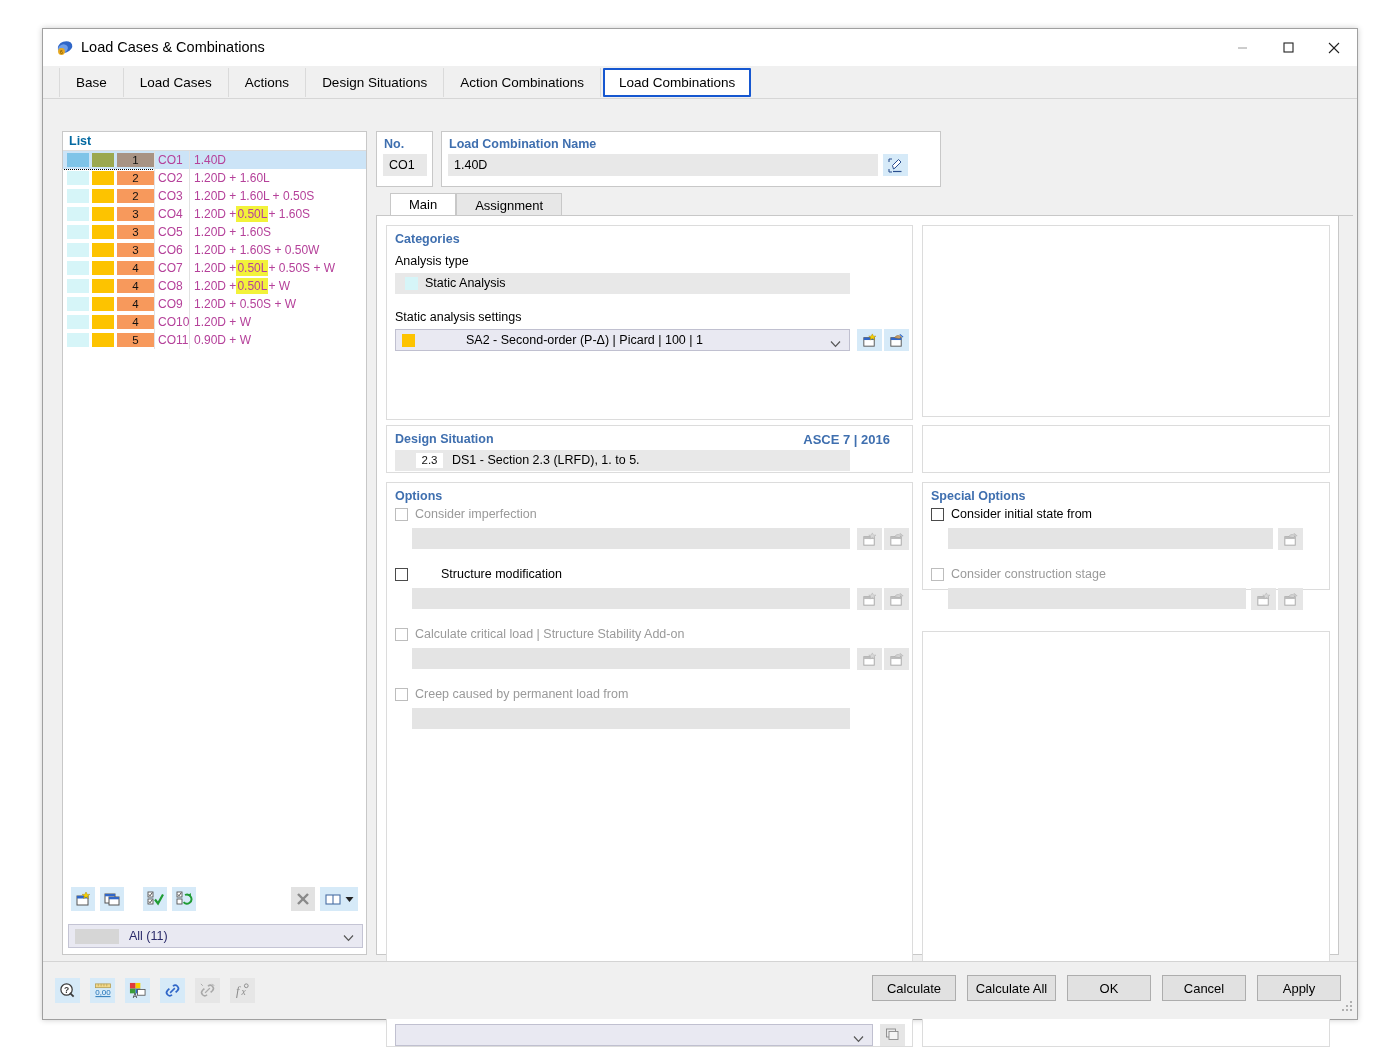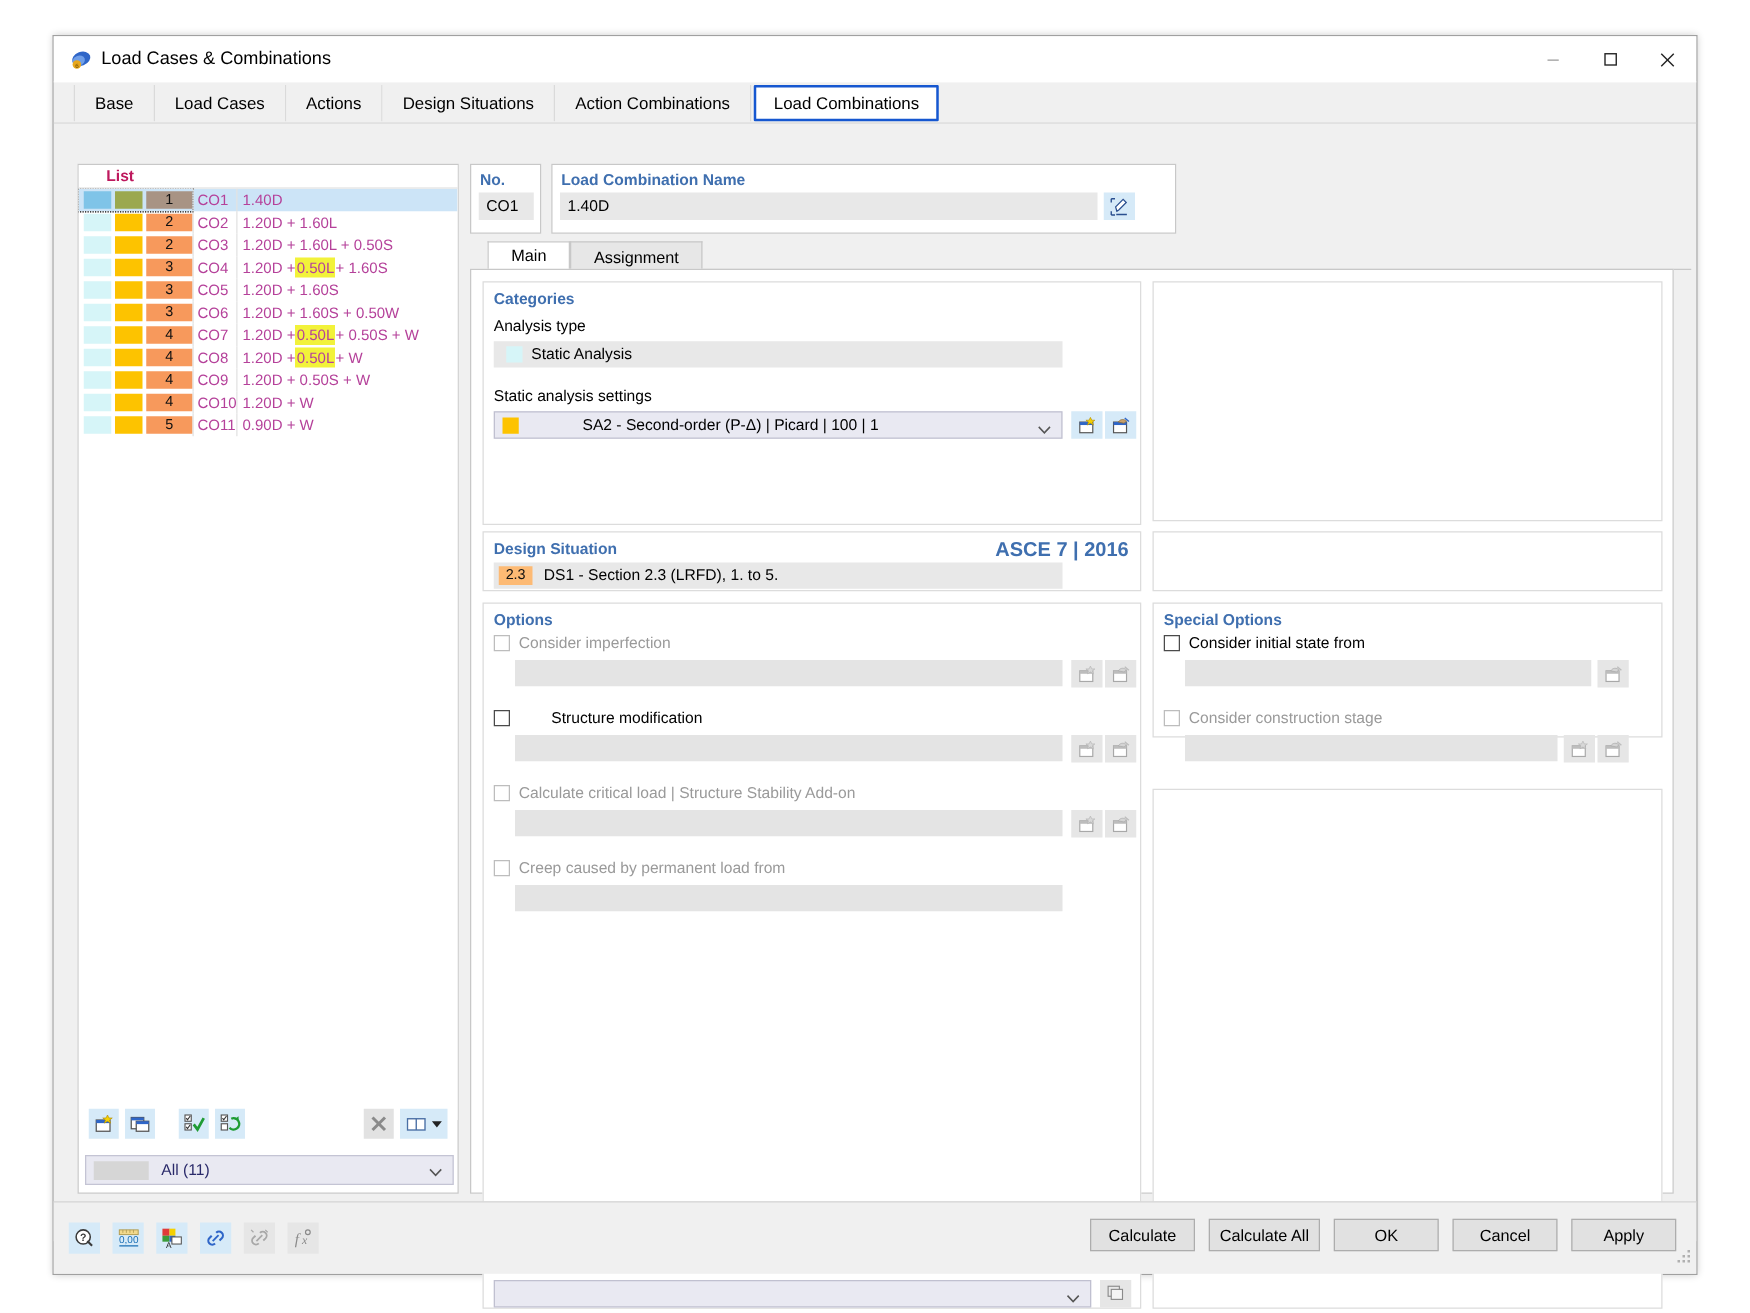--- a/index.html
+++ b/index.html
@@ -93,22 +93,22 @@
     position: absolute; left: 19px; top: 32px;
     width: 305px; height: 824px;
     background: #ffffff;
     border: 1px solid #c8c8c8;
   }
   .list-header {
     position: absolute; left: 0; top: 0;
     width: 100%; height: 19px;
     background: #ffffff;
     border-bottom: 1px solid #dcdcdc;
-    font-size: 12.5px; font-weight: bold; color: #be185d;
-    padding-left: 22px; line-height: 18px;
+    font-size: 12.5px; font-weight: bold; color: #0369a1;
+    padding-left: 6px; line-height: 18px;
   }
   .list-body {
     position: absolute; left: 0; top: 19px;
     width: 100%; height: 745px;
     overflow: hidden;
     background: #ffffff;
   }
   .lrow {
     position: relative;
     height: 18px;
@@ -256,22 +256,22 @@
   .gbox {
     position: absolute;
     background: #ffffff;
     border: 1px solid #dcdcdc;
   }
   .gtitle {
     position: absolute; left: 8px; top: 6px;
     font-size: 12.5px; font-weight: bold; color: #3f6faf;
   }
   .gtitle-right {
-    position: absolute; right: 9px; top: 6px;
-    font-size: 16px; font-weight: bold; color: #3f6faf;
+    position: absolute; right: 22px; top: 6px;
+    font-size: 13px; font-weight: bold; color: #3f6faf;
   }
   .sub-label {
     position: absolute; font-size: 12.5px; color: #000;
   }
   .readonly-field {
     position: absolute;
     background: #e8e8e8;
     height: 21px; line-height: 21px;
     font-size: 12.5px; color: #000;
     display: flex; align-items: center;
@@ -674,21 +674,21 @@
               <path d="M7 6 C9 3 12 3.5 14 5 L12 7 Z" fill="#c9a06a" stroke="#8a6a3a" stroke-width="0.6"></path>
               <path d="M12.5 2.5 L16 5.5" stroke="#2f66c8" stroke-width="1.2"></path>
             </svg>
           </div>
         </div>
 
         <div class="gbox" style="left:9px; top:209px; width:527px; height:48px;">
           <span class="gtitle">Design Situation</span>
           <span class="gtitle-right">ASCE 7 | 2016</span>
           <div class="readonly-field" style="left:8px; top:24px; width:455px; padding-left:4px;">
-            <span class="chip-num" id="ds-badge" style="background: #fdba74;">2.3</span>
+            <span class="chip-num" id="ds-badge" style="background: #ffffff; margin-left: 17px;">2.3</span>
             <span>DS1 - Section 2.3 (LRFD), 1. to 5.</span>
           </div>
         </div>
 
         <div class="gbox" style="left:9px; top:266px; width:527px; height:512px;">
           <span class="gtitle">Options</span>
           <div id="options-list">
               <div class="cbrow" style="left: 8px; top: 24px;">
                 <span class="cbox dis"></span>
                 <span class="cblabel dis">Consider imperfection</span>

